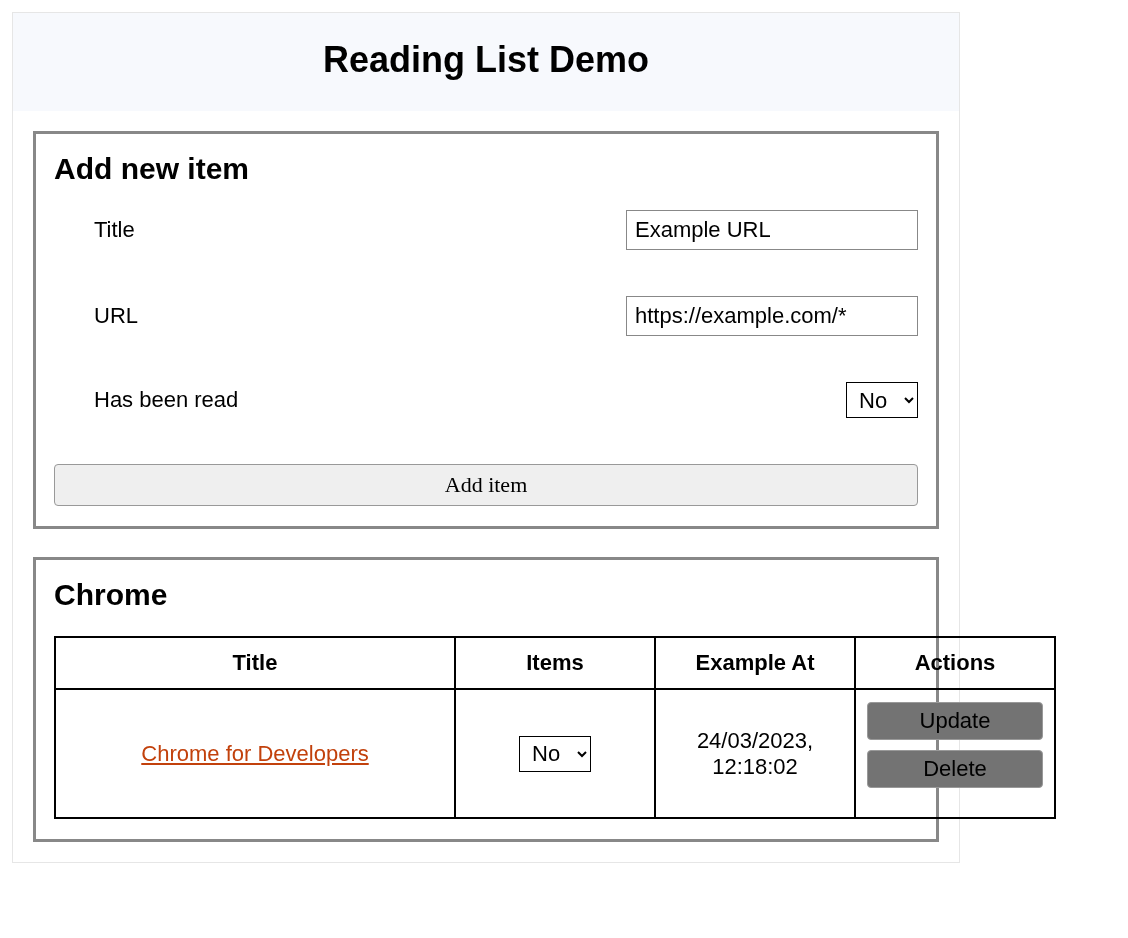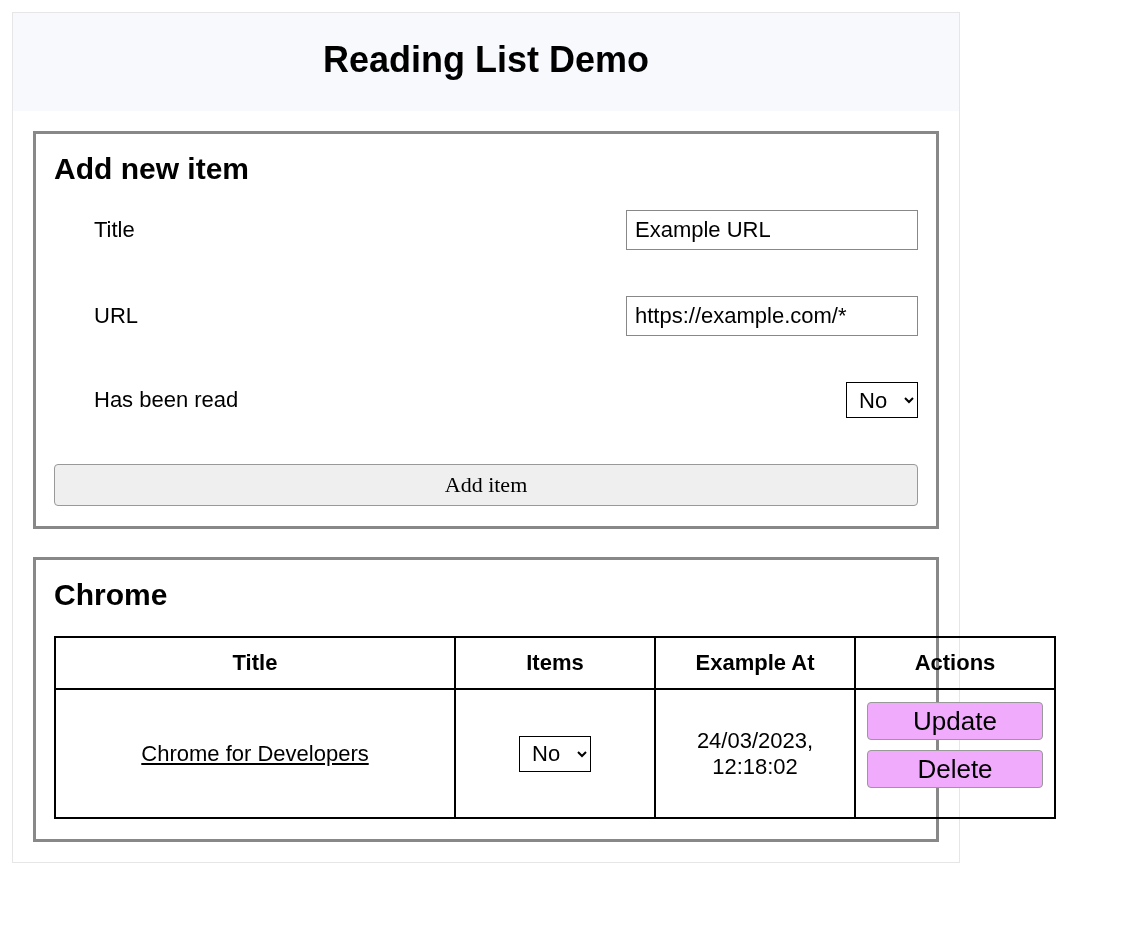--- a/index.html
+++ b/index.html
@@ -93,39 +93,39 @@
       vertical-align: middle;
     }
     table.items th {
       font-weight: 700;
     }
     .col-title { width: 400px; }
     .col-read  { width: 200px; }
     .col-created { width: 200px; }
     .col-actions { width: 200px; }
     .item-link {
-      color: #000000;
+      color: #c2410c;
       text-decoration: underline;
       cursor: pointer;
     }
     .row-select {
       font-size: 22px;
       padding: 2px 6px 2px 8px;
       border: 1px solid #000;
       background: #fff;
       font-family: inherit;
       height: 36px;
     }
     .action-btn {
       display: block;
       width: 176px;
       height: 38px;
       margin: 0 auto 10px auto;
-      font-size: 26px;
-      background: #f0abfc;
+      font-size: 22px;
+      background: #737373;
       border: 1px solid #999;
       border-radius: 4px;
       cursor: pointer;
       font-family: inherit;
     }
     .action-btn:last-child {
       margin-bottom: 17px;
     }
     td.actions-cell {
       padding: 14px 10px;

